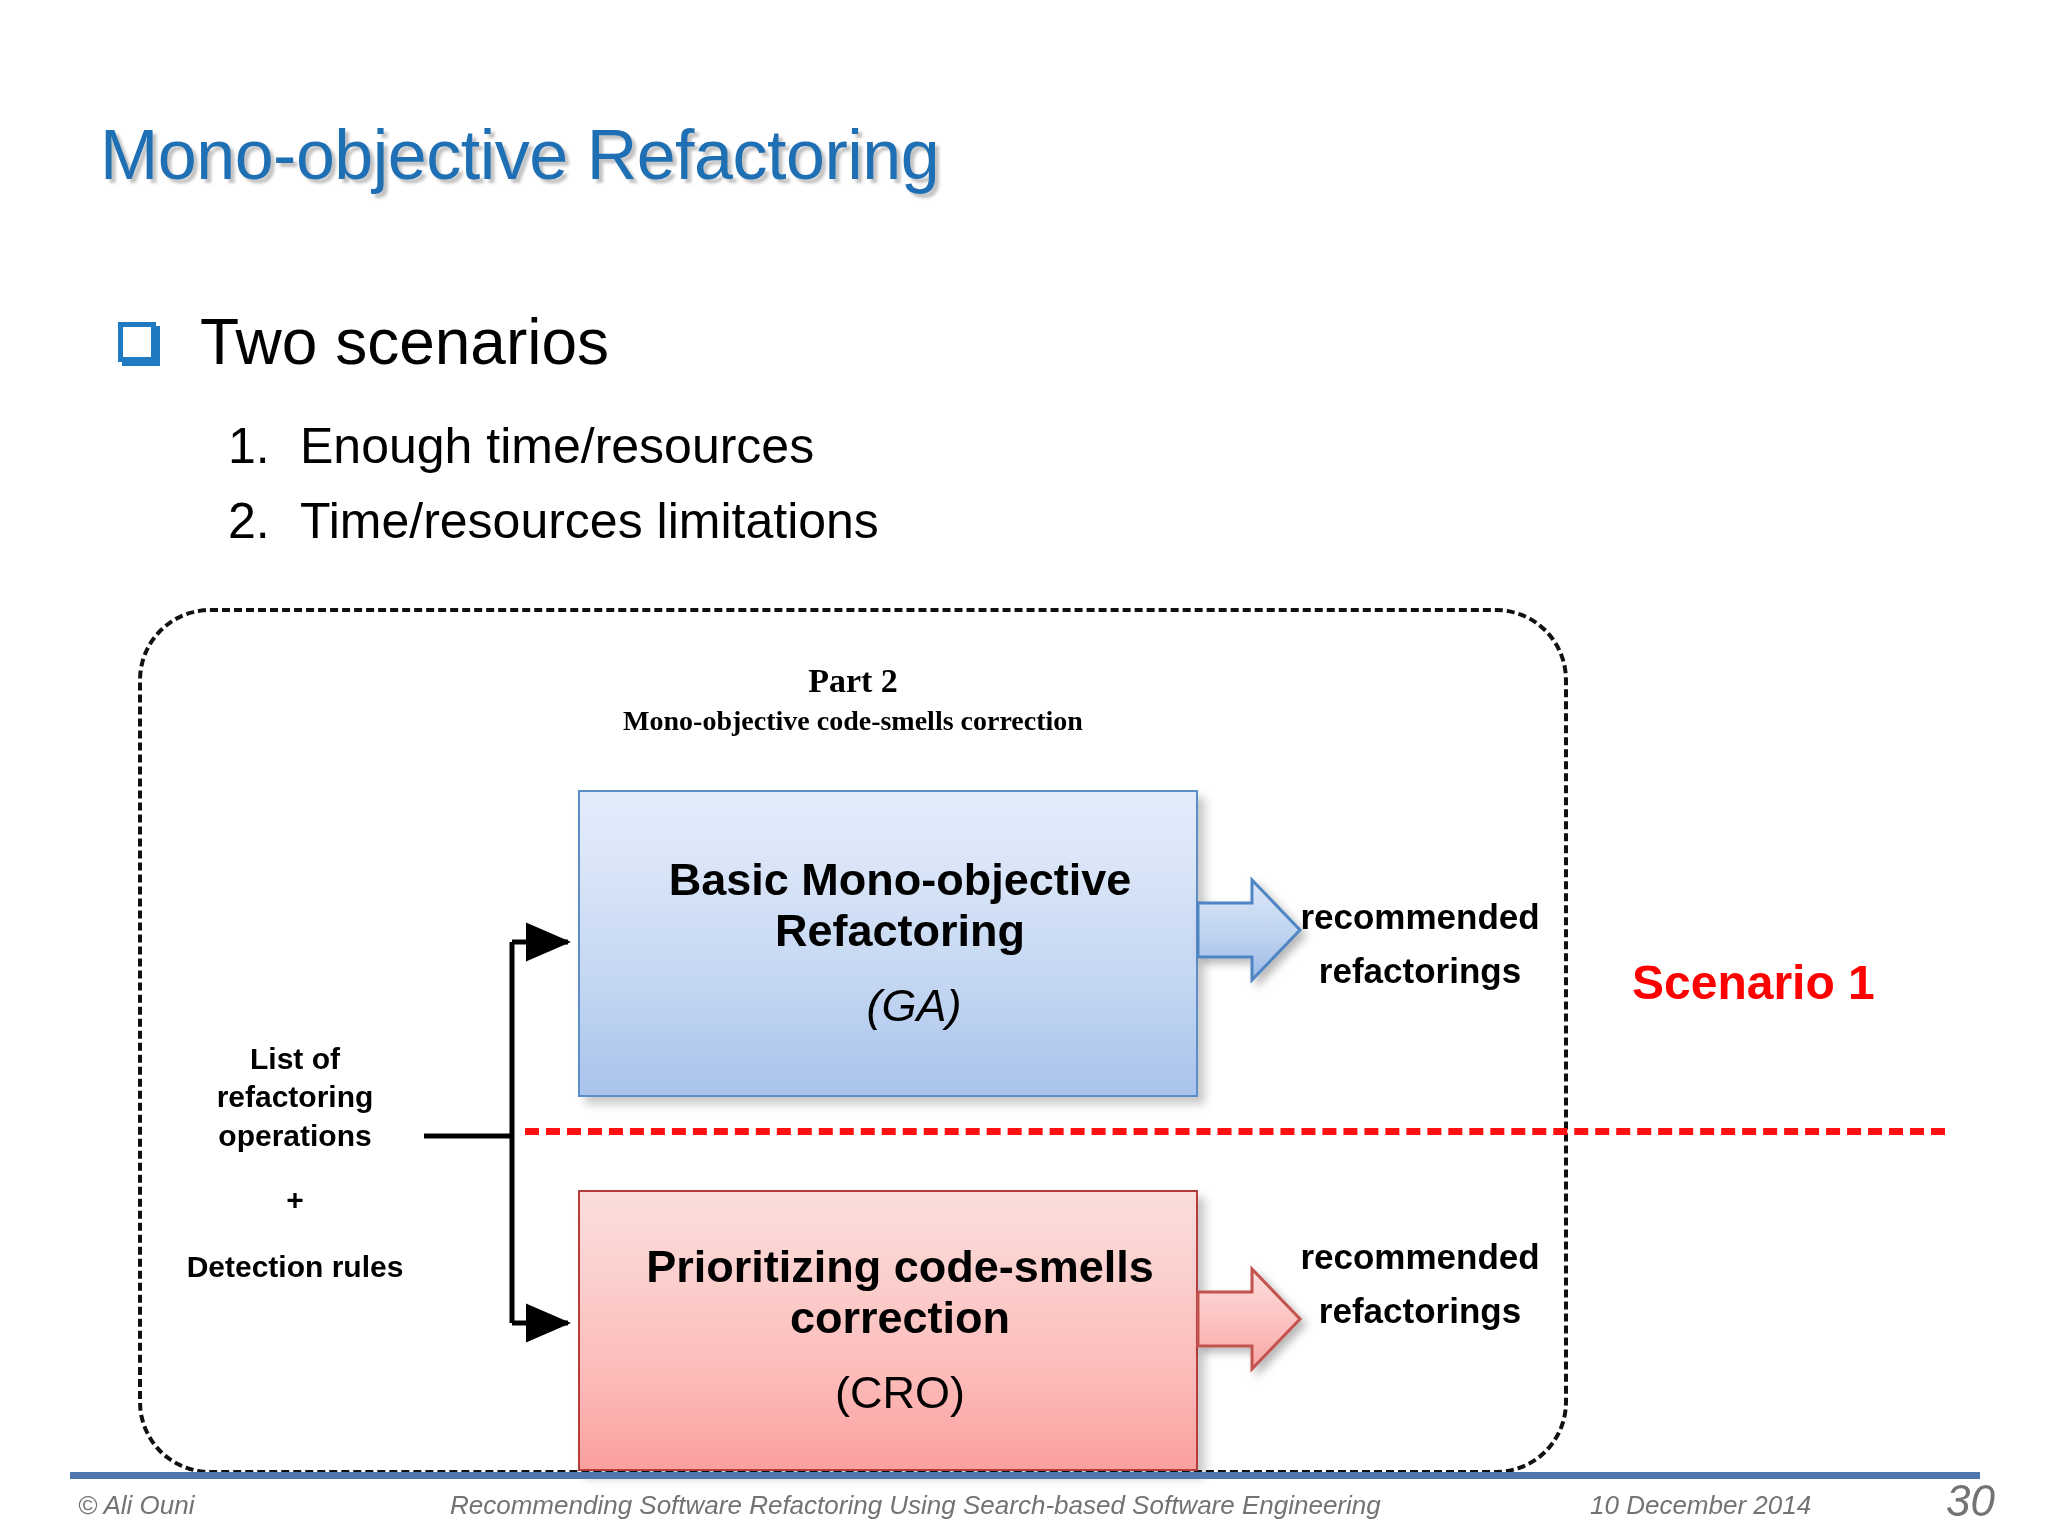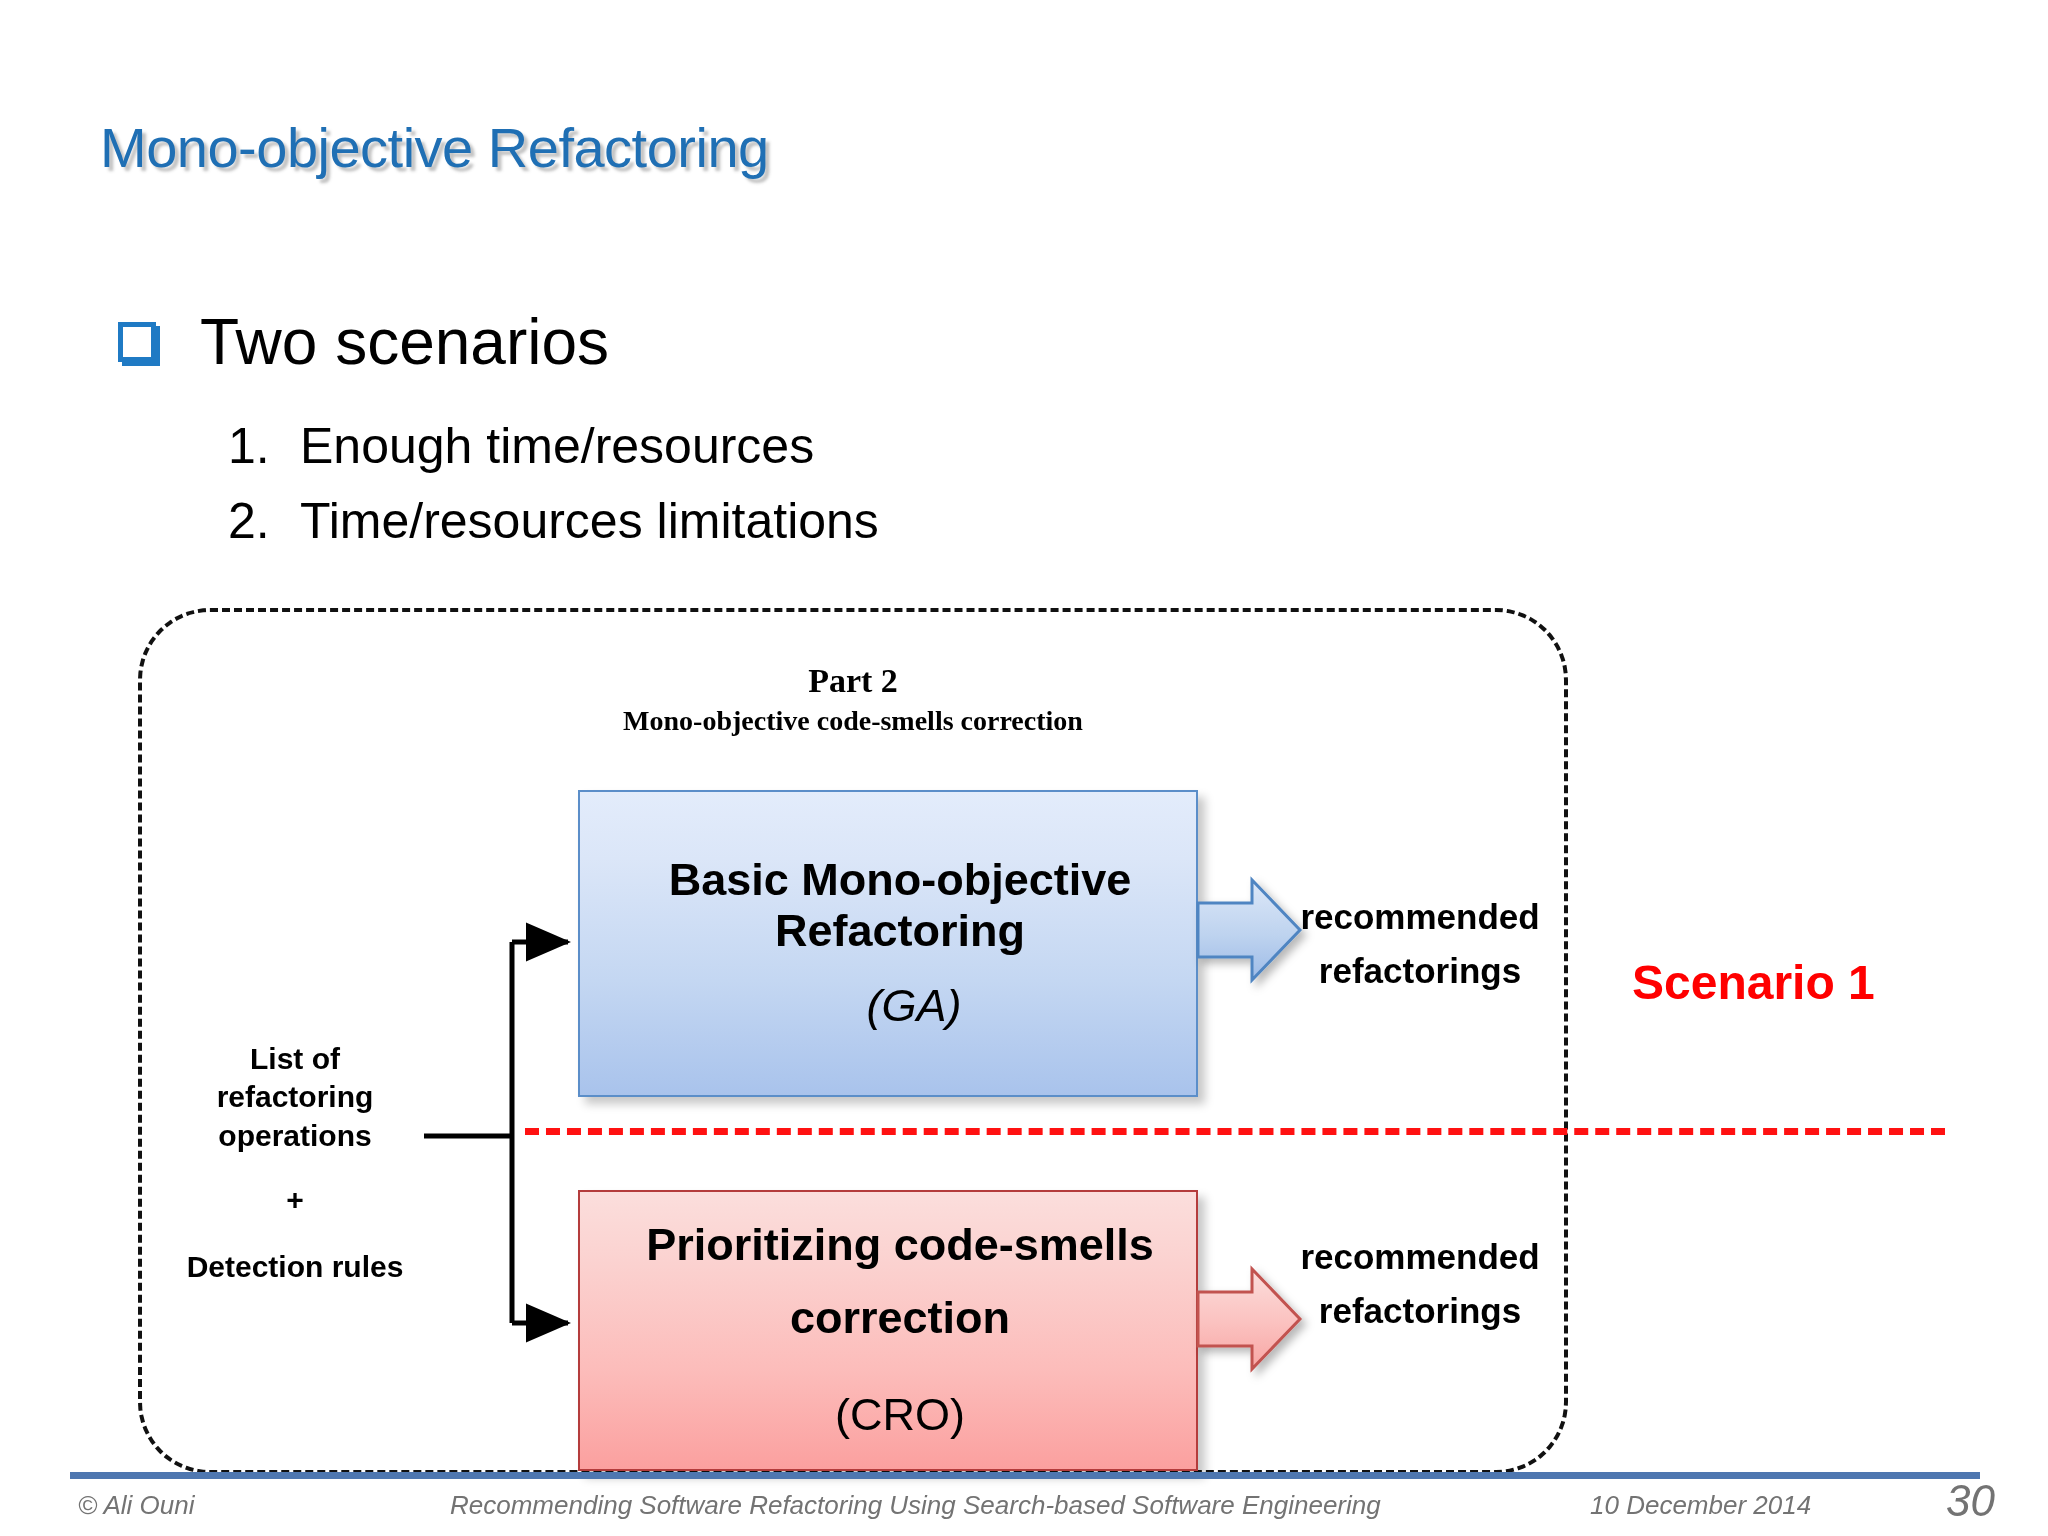--- a/index.html
+++ b/index.html
@@ -8,21 +8,21 @@
     background:#ffffff;
     font-family:"Liberation Sans", sans-serif;
     overflow:hidden;
     position:relative;
   }
   .slide{position:absolute;left:0;top:0;width:2048px;height:1536px;}
 
   
   #slide-title{
     position:absolute;left:100px;top:115px;
-    font-size:56px;font-weight:400;
+    font-size:70px;font-weight:400;
     color:#1F6FB4;
     letter-spacing:-0.5px;
     text-shadow:4px 4px 3px rgba(120,120,120,.45);
     white-space:nowrap;
   }
 
   
   #bullet-row{position:absolute;left:118px;top:310px;display:flex;align-items:center;}
   #bullet-square{
     width:28px;height:30px;
@@ -68,21 +68,20 @@
   }
   #box-ga{
     left:578px;top:790px;width:620px;height:307px;
     background:linear-gradient(180deg,#e3ecfb 0%,#dbe6f8 22%,#c4d7f2 62%,#a9c3ec 100%);
     border:2px solid #5b8ec9;
   }
   #box-cro{
     left:578px;top:1190px;width:620px;height:281px;
     background:linear-gradient(180deg,#fbdedc 0%,#fbd2d0 25%,#fcbcba 65%,#fba09f 100%);
     border:2px solid #b43c3c;
-    gap:22px;
   }
   .box-title{
     font-size:45px;font-weight:bold;color:#000;
     text-align:center;line-height:1.12;
     padding:0 18px;
   }
   .box-sub{font-size:45px;color:#000;text-align:center;margin-top:24px;}
   .box-sub.ital{font-style:italic;margin-left:28px;}
   
   #input-label{

